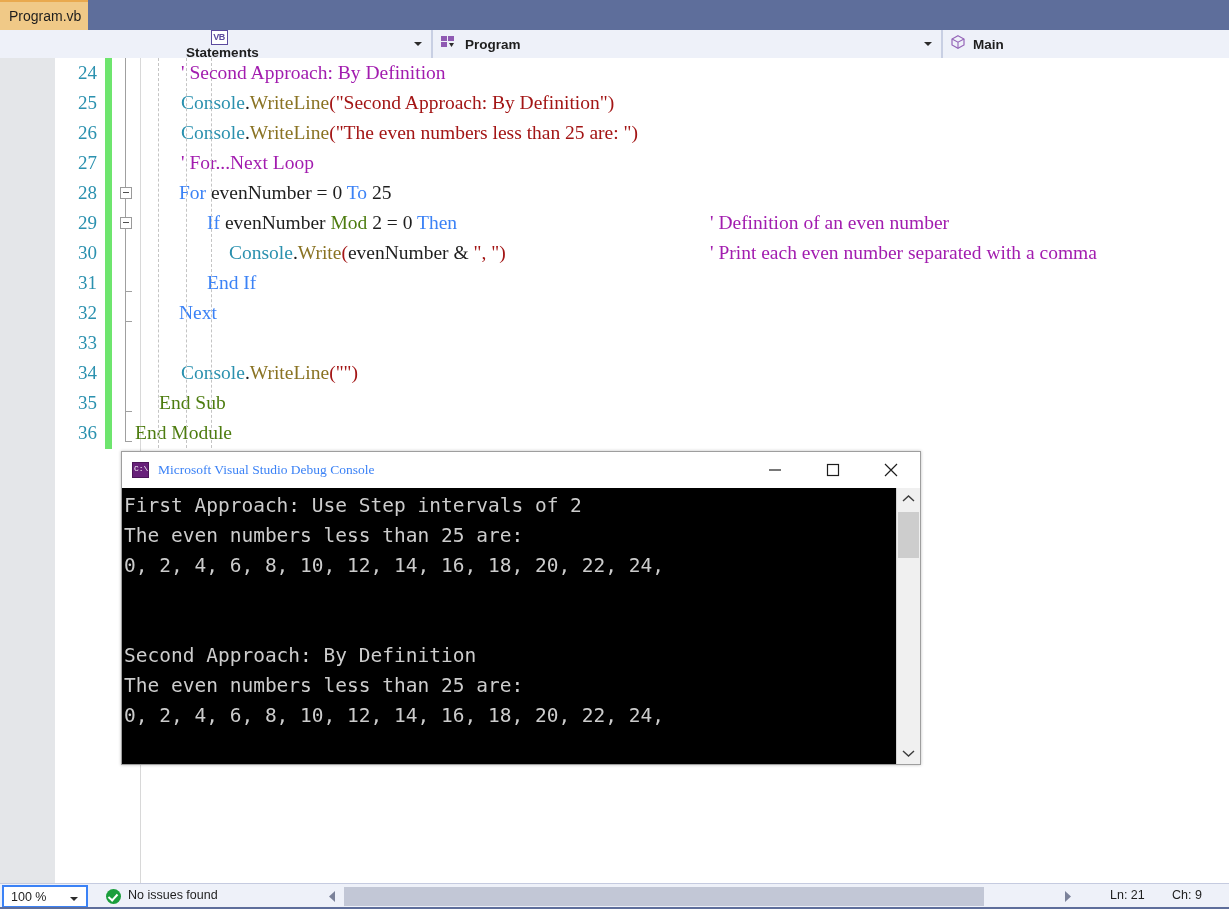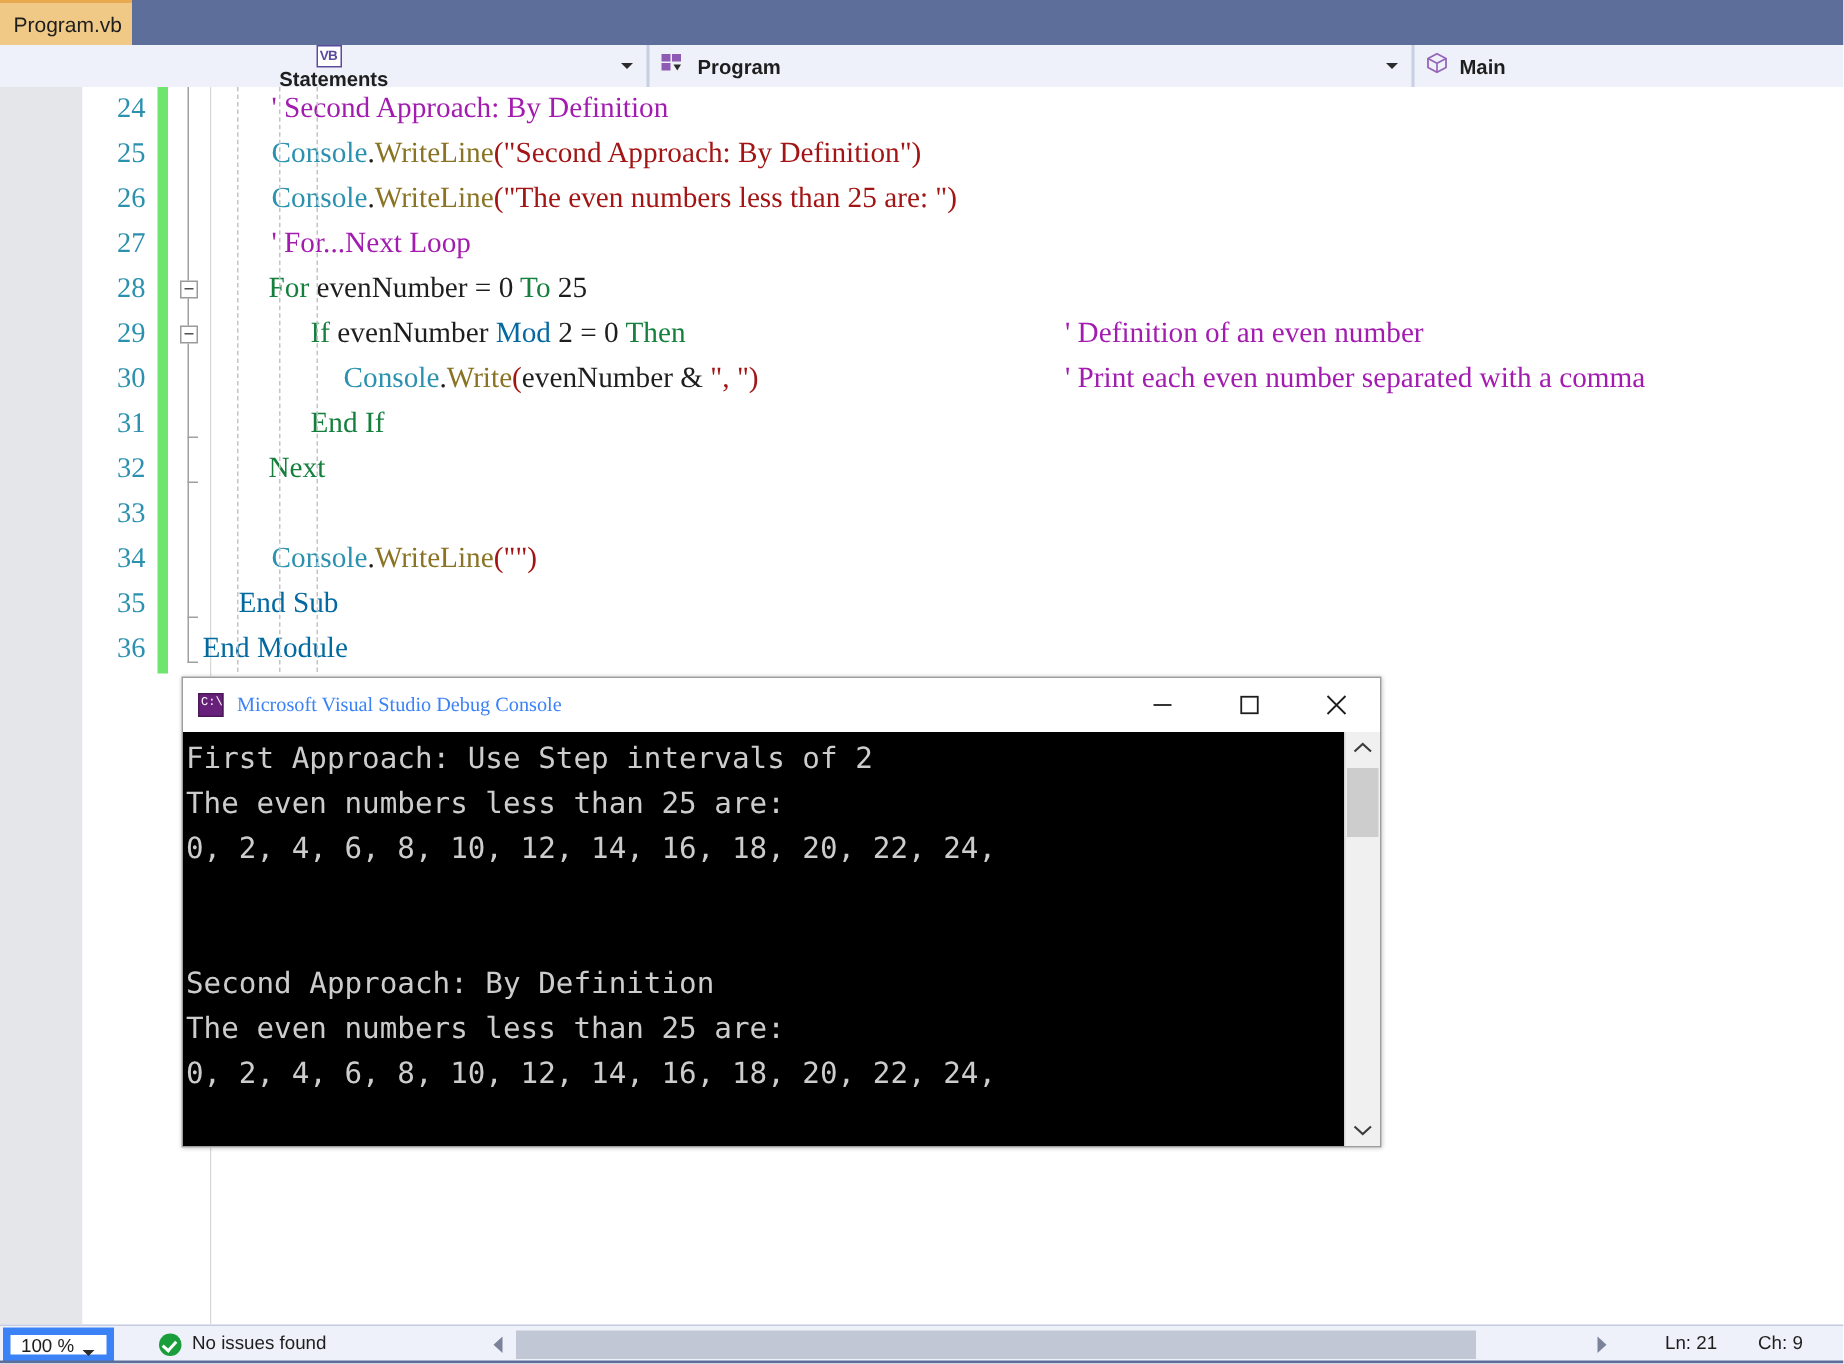--- a/index.html
+++ b/index.html
@@ -206,22 +206,22 @@
     font-size: 19.5px;
     color: #1e1e1e;
   }
   .indent-guide {
     position: absolute;
     width: 0;
     border-left: 1px dashed #c4c4c4;
   }
 
   
-  .k-kw     { color: #15803d; }   
-  .k-kwb    { color: #0369a1; margin-top: 44px; }   
+  .k-kw     { color: #3b82f6; }   
+  .k-kwb    { color: #4d7c0f; margin-top: 44px; }   
   .k-cmt    { color: #a21caf; }
   .k-type   { color: #2b91af; }
   .k-meth   { color: #8a7323; }
   .k-str    { color: #a31515; }
   .k-punct  { color: #a31515; }
   .k-op     { color: #1e1e1e; }
   .k-num    { color: #1e1e1e; }
   .k-id     { color: #1e1e1e; }
 
   
@@ -322,23 +322,23 @@
     position: absolute;
     left: 0; bottom: 0;
     width: 1229px; height: 26px;
     background: #eef1f9;
     border-top: 1px solid #c5cbe0;
     box-sizing: border-box;
   }
   .zoom-combo {
     position: absolute;
     left: 2px; top: 1px;
-    width: 74px; height: 23px;
-    background: #ffffff;
-    border: 5px solid #3b82f6;
+    width: 86px; height: 23px;
+    background: #ffffff;
+    border: 2px solid #3b82f6;
     box-sizing: border-box;
     display: flex;
     align-items: center;
   }
   .zoom-text {
     margin-left: 7px;
     font-size: 12.5px;
     color: #1e1e1e;
     font-family: "Liberation Sans", sans-serif;
   }

